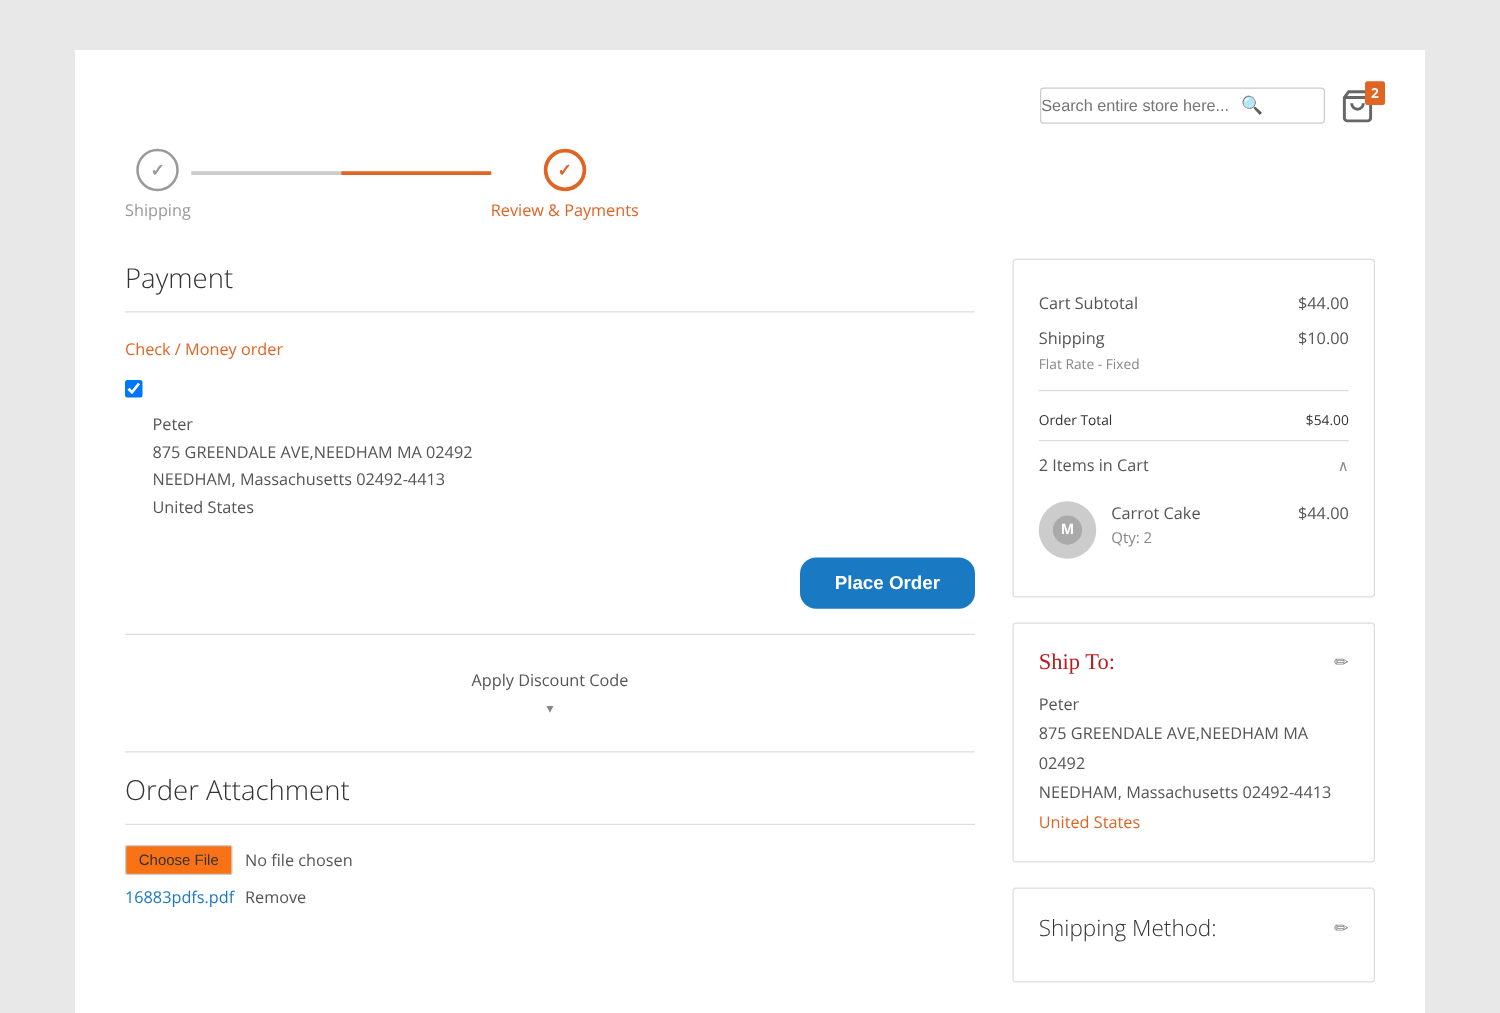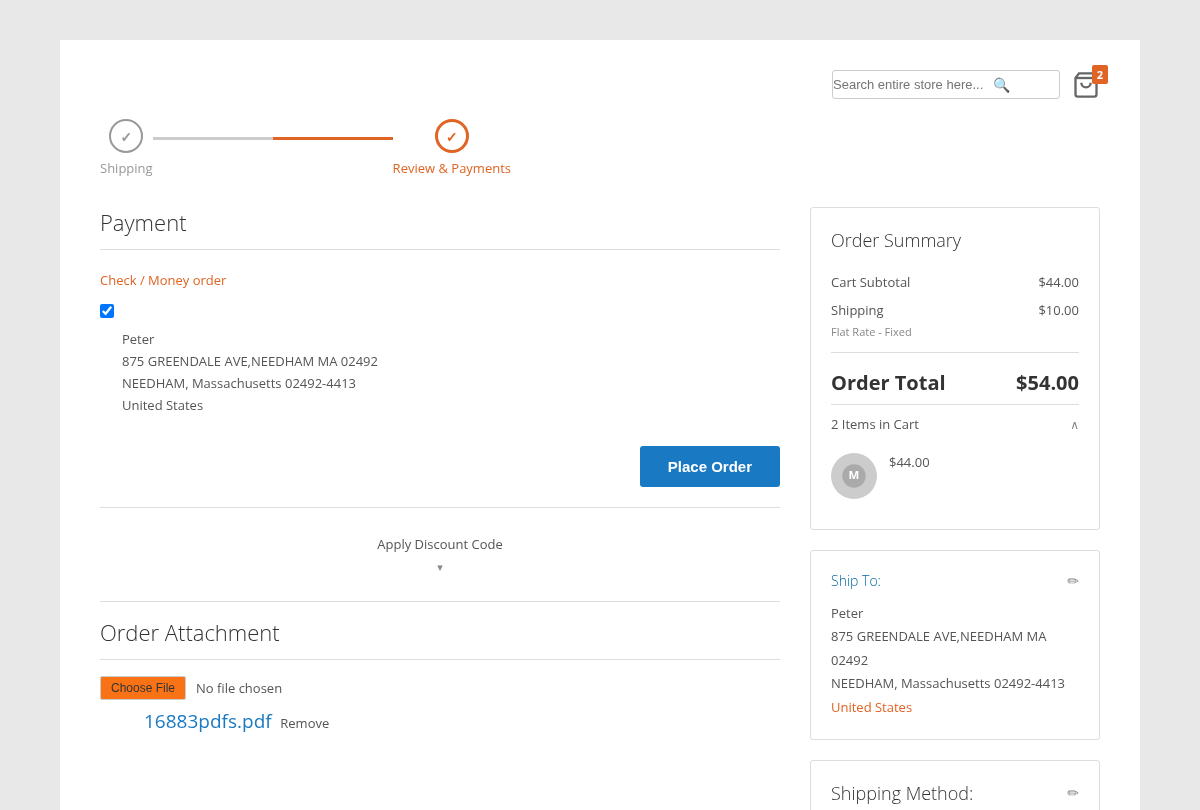--- a/index.html
+++ b/index.html
@@ -178,21 +178,21 @@
       margin-bottom: 20px;
     }
     .place-order-btn {
       background: #1979c3;
       color: #fff;
       border: none;
       padding: 12px 28px;
       font-size: 15px;
       font-weight: bold;
       cursor: pointer;
-      border-radius: 3px;
+      border-radius: 13px;
     }
     .divider {
       border: none;
       border-top: 1px solid #ddd;
       margin: 15px 0;
     }
     
     .discount-toggle {
       display: flex;
       align-items: center;
@@ -231,24 +231,23 @@
       cursor: pointer;
       border-radius: 2px;
       color: #333;
     }
     .no-file-label {
       font-size: 13px;
       color: #555;
     }
     .file-link {
       color: #1979c3;
-      font-size: 19px;
+      font-size: 13px;
       text-decoration: none;
       cursor: pointer;
-      margin-left: 44px;
     }
     .remove-link {
       color: #555;
       font-size: 13px;
       text-decoration: none;
       cursor: pointer;
       margin-left: 5px;
     }
     
     .sidebar-card {
@@ -277,22 +276,22 @@
       padding-top: 0;
     }
     .summary-divider {
       border: none;
       border-top: 1px solid #ddd;
       margin: 8px 0;
     }
     .order-total-row {
       display: flex;
       justify-content: space-between;
-      font-size: 20px;
-      font-weight: bold;
+      font-size: 11px;
+      font-weight: normal;
       color: #333;
       padding: 8px 0;
     }
     .items-in-cart-row {
       display: flex;
       justify-content: space-between;
       align-items: center;
       font-size: 13px;
       color: #555;
       padding: 10px 0;
@@ -342,23 +341,24 @@
       white-space: nowrap;
     }
     
     .ship-to-header {
       display: flex;
       justify-content: space-between;
       align-items: center;
       margin-bottom: 12px;
     }
     .ship-to-title {
-      font-size: 14px;
+      font-size: 18px;
       font-weight: 300;
-      color: #0369a1;
+      color: #b91c1c;
+      font-family: Liberation Serif, serif;
     }
     .edit-icon {
       cursor: pointer;
       color: #888;
       font-size: 14px;
     }
     .ship-address {
       font-size: 13px;
       color: #555;
       line-height: 1.8;
@@ -463,21 +463,20 @@
 
         <div>
           <a class="file-link">16883pdfs.pdf</a>
           <a class="remove-link">Remove</a>
         </div>
       </div>
 
       <div class="sidebar-col">
 
         <div class="sidebar-card">
-          <h3 class="sidebar-section-title">Order Summary</h3>
 
           <div class="summary-row">
             <span>Cart Subtotal</span>
             <span>$44.00</span>
           </div>
 
           <div class="summary-row">
             <span>Shipping</span>
             <span>$10.00</span>
           </div>
@@ -497,20 +496,24 @@
             <span class="chevron-up">∧</span>
           </div>
 
           <div class="cart-item-row">
             <div class="product-image-placeholder">
               <svg viewBox="0 0 100 100">
                 <circle cx="50" cy="50" r="45" fill="#aaa"></circle>
                 <text x="50" y="62" font-size="44" text-anchor="middle" fill="white" font-weight="bold">M</text>
               </svg>
             </div>
+            <div class="cart-item-details">
+              <div class="cart-item-name">Carrot Cake</div>
+              <div class="cart-item-qty">Qty: 2</div>
+            </div>
             <span class="cart-item-price">$44.00</span>
           </div>
         </div>
 
         <div class="sidebar-card">
           <div class="ship-to-header">
             <h3 class="ship-to-title">Ship To:</h3>
             <span class="edit-icon">✏</span>
           </div>
           <div class="ship-address">

